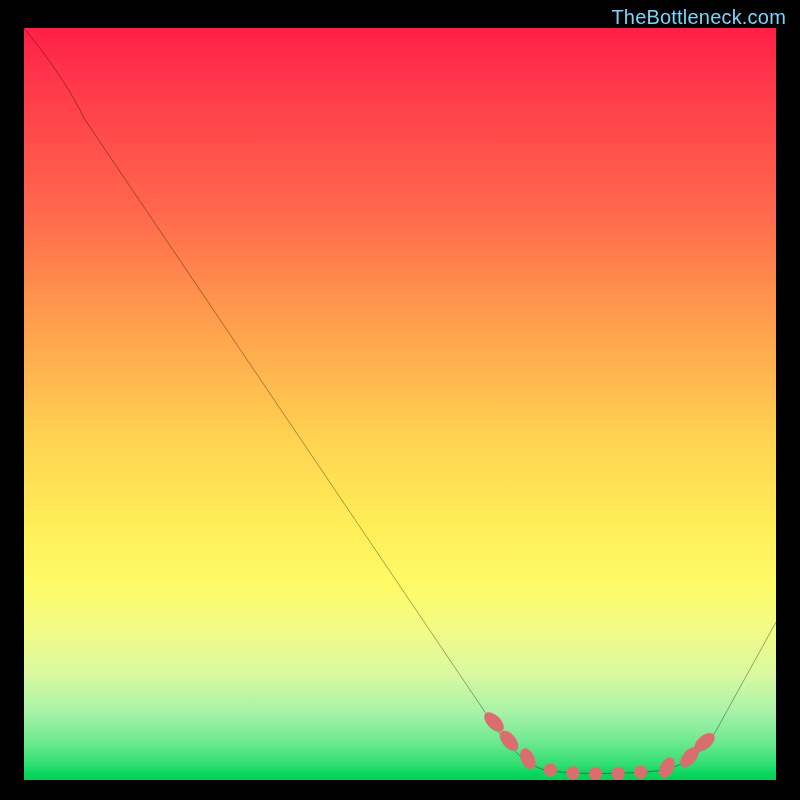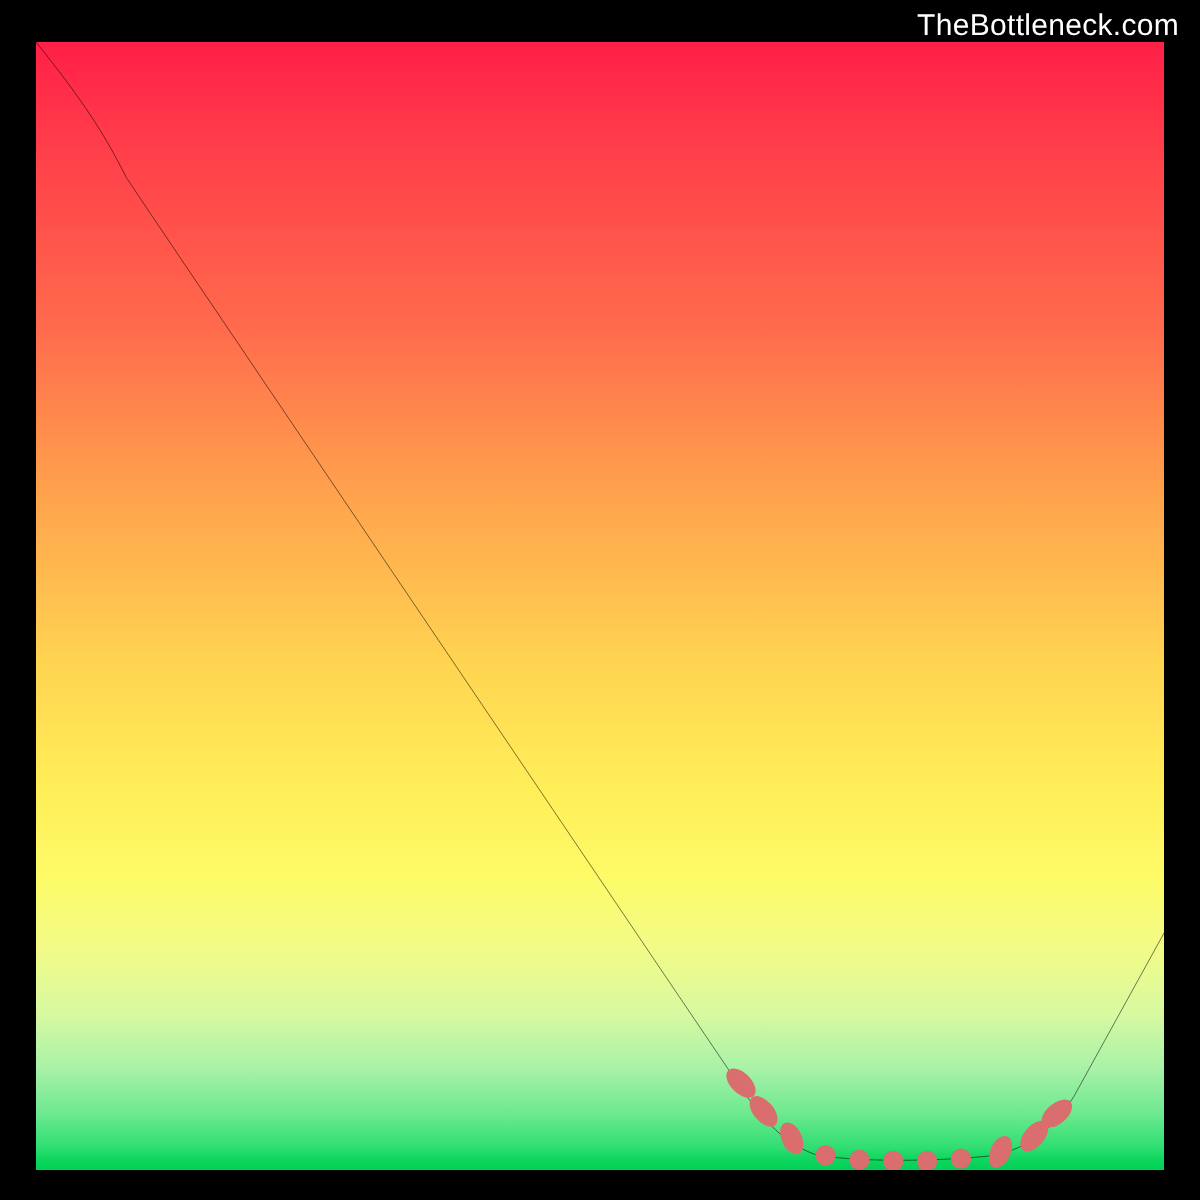--- a/index.html
+++ b/index.html
@@ -14,21 +14,21 @@
   .frame {
     position: relative;
     width: 800px;
     height: 800px;
     background: #000000;
   }
   .watermark {
     position: absolute;
     top: 6px;
     right: 14px;
-    color: #ffffff;
+    color: #7dd3fc;
     font-size: 20px;
     font-weight: 500;
     letter-spacing: 0.2px;
     z-index: 10;
   }
   .plot-area {
     position: absolute;
     left: 24px;
     top: 28px;
     width: 752px;

